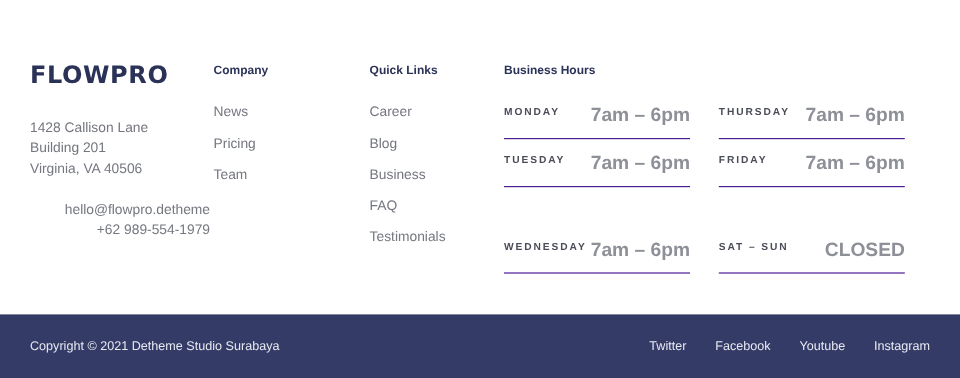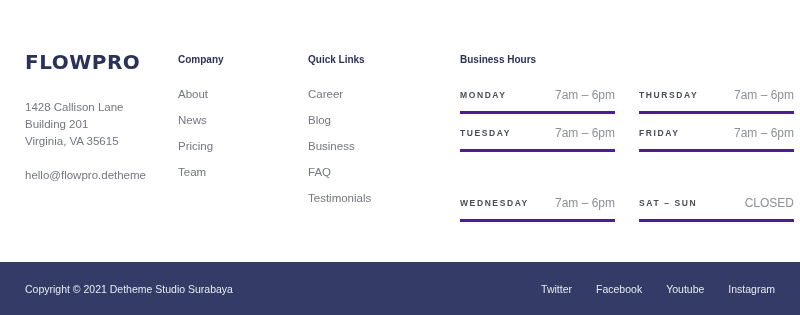--- a/index.html
+++ b/index.html
@@ -47,20 +47,21 @@
     color: #74777f;
   }
   .contact-block {
     margin-top: 17px;
     font-size: 11.5px;
     line-height: 17px;
     color: #74777f;
   }
   .contact-block div {
     cursor: pointer;
+    text-align: right;
   }
 
   
   .link-col {
     position: absolute;
     top: 55px;
   }
   .link-col.company { left: 178px; width: 120px; }
   .link-col.quick   { left: 308px; width: 120px; }
 
@@ -82,56 +83,57 @@
     color: #74777f;
     line-height: 13px;
     padding-bottom: 13px;
     cursor: pointer;
     white-space: nowrap;
   }
 
   
   .hours-section {
     position: absolute;
-    left: 460px;
+    left: 420px;
     top: 55px;
     width: 340px;
   }
   .hours-grid {
     display: flex;
     gap: 24px;
     margin-top: 23px;
   }
   .hours-col {
     width: 155px;
   }
   .hours-row {
     display: flex;
     justify-content: space-between;
-    align-items: center;
-    border-bottom: 3px solid #4c1d95;
+    align-items: flex-start;
+    border-bottom: 1px solid #4c1d95;
     padding: 0 0 9px 0;
     margin-bottom: 12px;
   }
   .hours-row:last-child {
     margin-bottom: 0;
     margin-top: 44px;
   }
   .day-label {
     font-size: 8.5px;
     font-weight: bold;
     letter-spacing: 1.6px;
     color: #4a4d57;
     text-transform: uppercase;
     white-space: nowrap;
   }
   .time-value {
-    font-size: 12px;
+    font-size: 16px;
     color: #8d9097;
     white-space: nowrap;
+    font-weight: bold;
   }
 
   
   .footer-bar {
     position: absolute;
     left: 0;
     top: 262px;
     width: 800px;
     height: 53px;
     background: #333b66;
@@ -161,32 +163,32 @@
 <body>
 
 <div class="footer-main">
 
   <div class="brand-col">
     <div class="logo">FLOWPRO</div>
 
     <div class="address-block">
       <div>1428 Callison Lane</div>
       <div>Building 201</div>
-      <div>Virginia, VA 35615</div>
+      <div>Virginia, VA 40506</div>
     </div>
 
     <div class="contact-block">
       <div>hello@flowpro.detheme</div>
+      <div>+62 989-554-1979</div>
     </div>
   </div>
 
   <div class="link-col company">
     <div class="col-heading">Company</div>
     <ul class="link-list">
-      <li>About</li>
       <li>News</li>
       <li>Pricing</li>
       <li>Team</li>
     </ul>
   </div>
 
   <div class="link-col quick">
     <div class="col-heading">Quick Links</div>
     <ul class="link-list">
       <li>Career</li>

